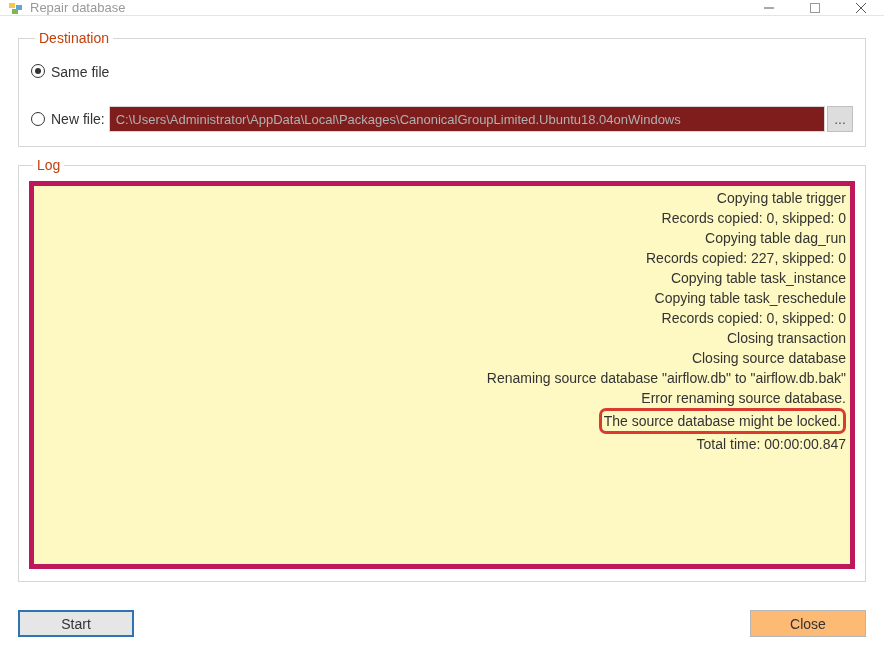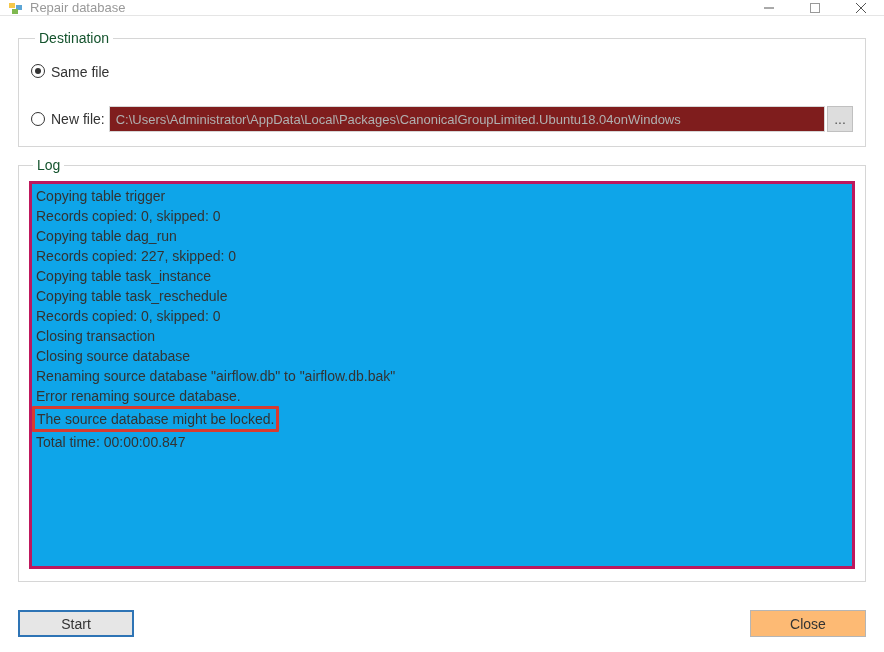--- a/index.html
+++ b/index.html
@@ -53,21 +53,21 @@
       padding: 14px 18px 12px 18px;
     }
     fieldset {
       border: 1px solid #d6d6d6;
       padding: 10px 12px 14px 12px;
       margin-bottom: 10px;
       position: relative;
     }
     fieldset legend {
       font-size: 14px;
-      color: #14532d;
+      color: #c2410c;
       padding: 0 4px;
       margin-left: 4px;
     }
     .radio-row {
       display: flex;
       align-items: flex-start;
       margin-top: 8px;
     }
     .radio {
       width: 14px;
@@ -118,35 +118,36 @@
       justify-content: center;
       color: #555;
       margin-left: 2px;
     }
     .log-fieldset {
       padding: 8px 10px 12px 10px;
     }
     .log-box {
       width: 100%;
       height: 388px;
-      border: 3px solid #be185d;
-      background: #0ea5e9;
+      border: 5px solid #be185d;
+      background: #fef9c3;
       overflow-y: scroll;
       padding: 2px 4px;
       line-height: 20px;
       font-size: 14px;
       position: relative;
+      text-align: right;
     }
     .log-line {
       white-space: pre-wrap;
       word-break: break-word;
     }
     .highlight-box {
       border: 3px solid #d93b2f;
-      border-radius: 1px;
+      border-radius: 7px;
       padding: 0 2px;
       display: inline-block;
       margin-left: -4px;
     }
     .button-row {
       display: flex;
       justify-content: space-between;
       padding: 6px 18px 0px 18px;
       gap: 36px;
     }

